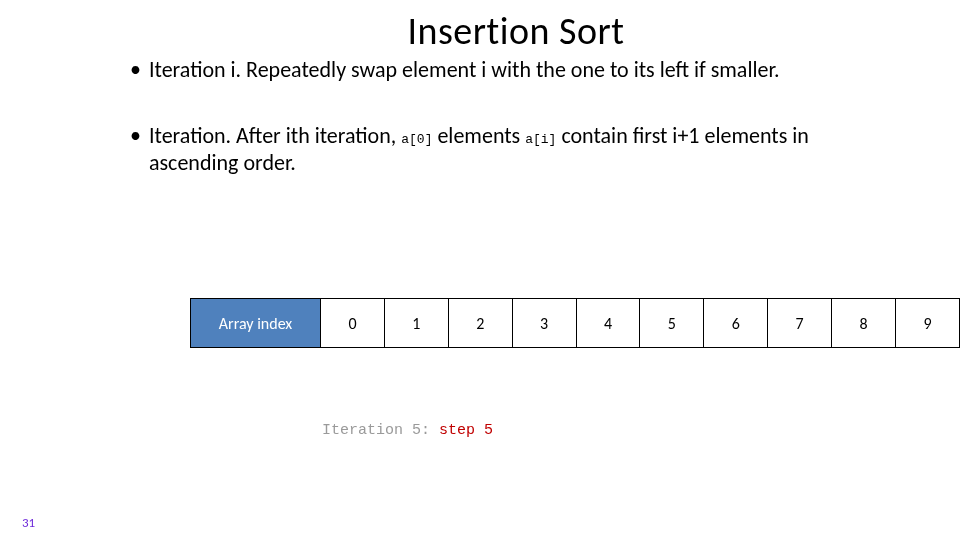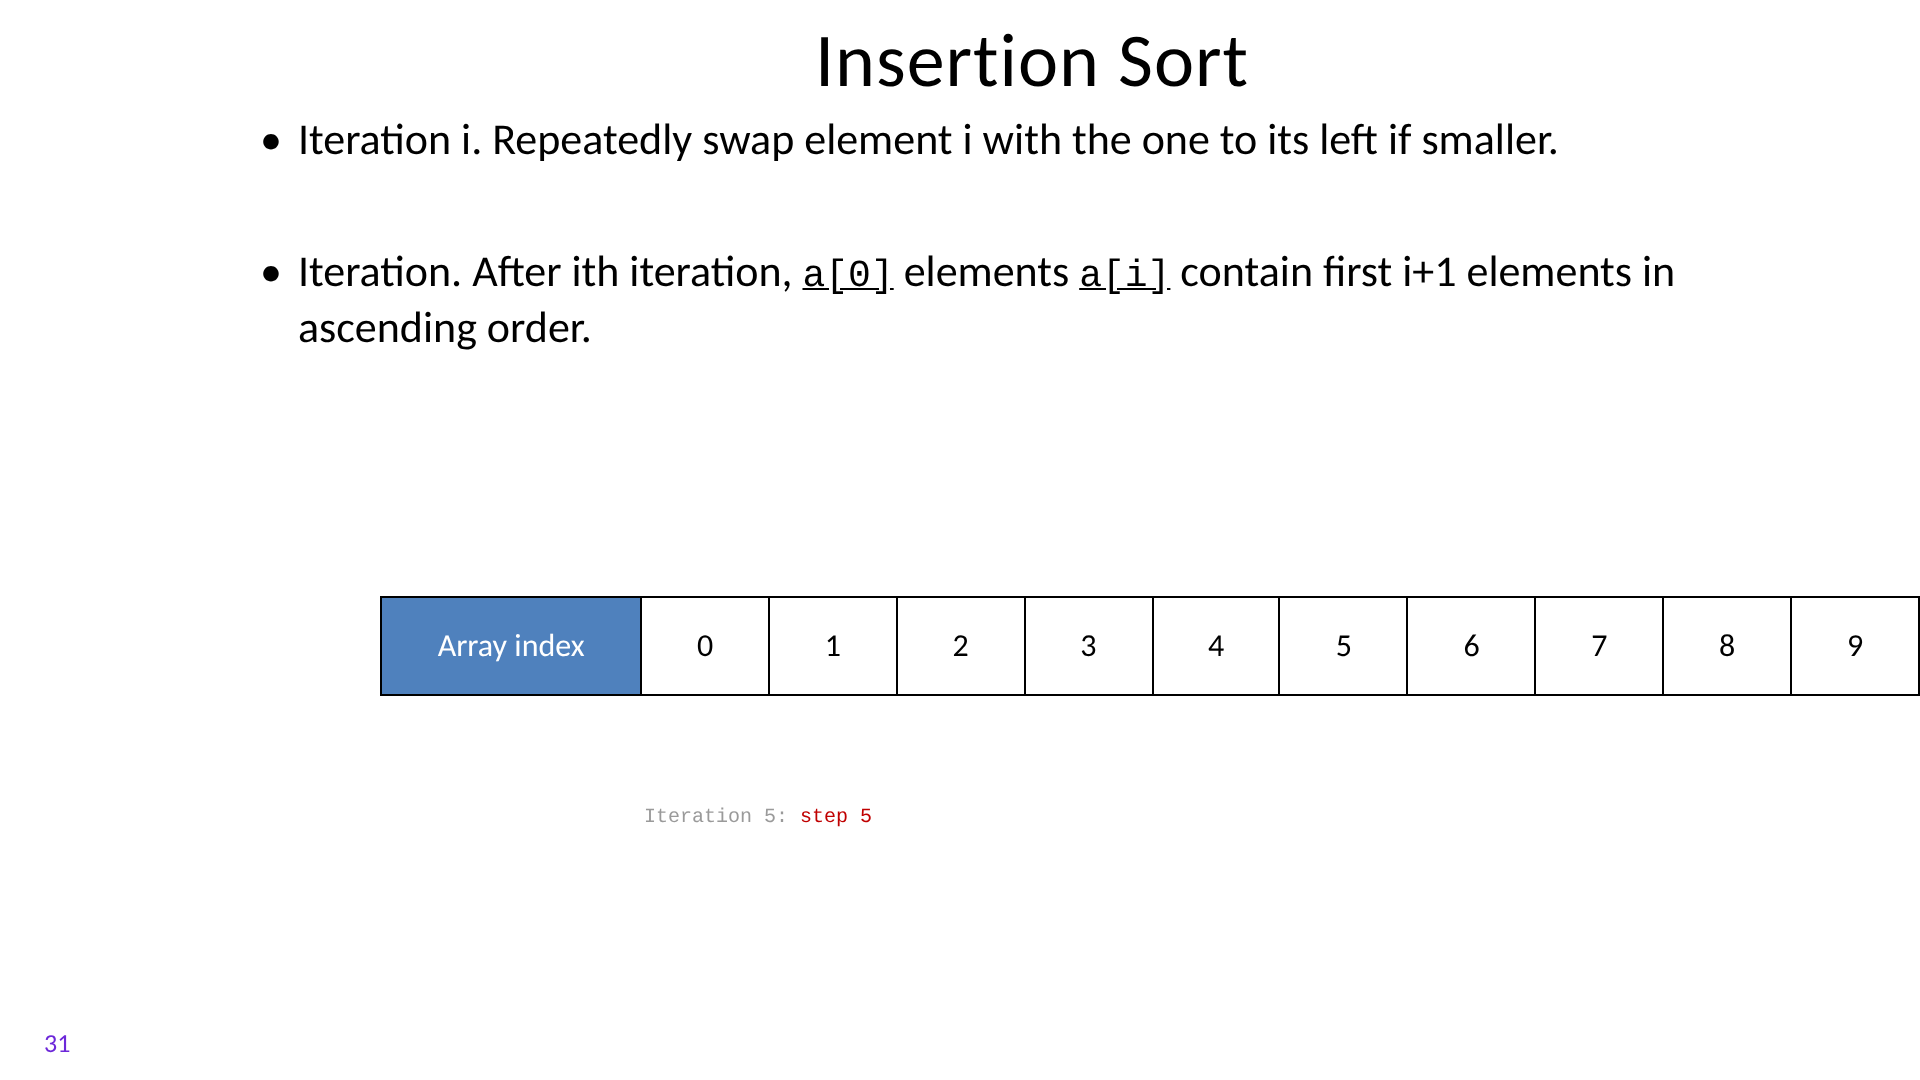--- a/index.html
+++ b/index.html
@@ -36,22 +36,21 @@
     margin-bottom: 38px;
   }
   .bullet .mark {
     margin-right: 8px;
   }
   .bullet .txt {
     flex: 1;
   }
   .mono {
     font-family: "Courier New", monospace;
-    font-size: 19px;
-    text-decoration: underline;
+    font-size: 13px;
   }
   .table-wrap {
     position: absolute;
     top: 298px;
     left: 190px;
   }
   table {
     border-collapse: collapse;
   }
   td, th {
@@ -83,24 +82,24 @@
     background: #fff;
   }
   td.val.sorted {
     color: #000;
   }
   td.val.unsorted {
     color: #9a9a9a;
   }
   .iter-label {
     position: absolute;
-    top: 404px;
+    top: 422px;
     left: 322px;
     font-family: "Courier New", monospace;
-    font-size: 10px;
+    font-size: 15px;
     color: #9a9a9a;
   }
   .iter-label .step {
     color: #c00000;
   }
   .pagenum {
     position: absolute;
     bottom: 10px;
     left: 22px;
     font-size: 13px;

